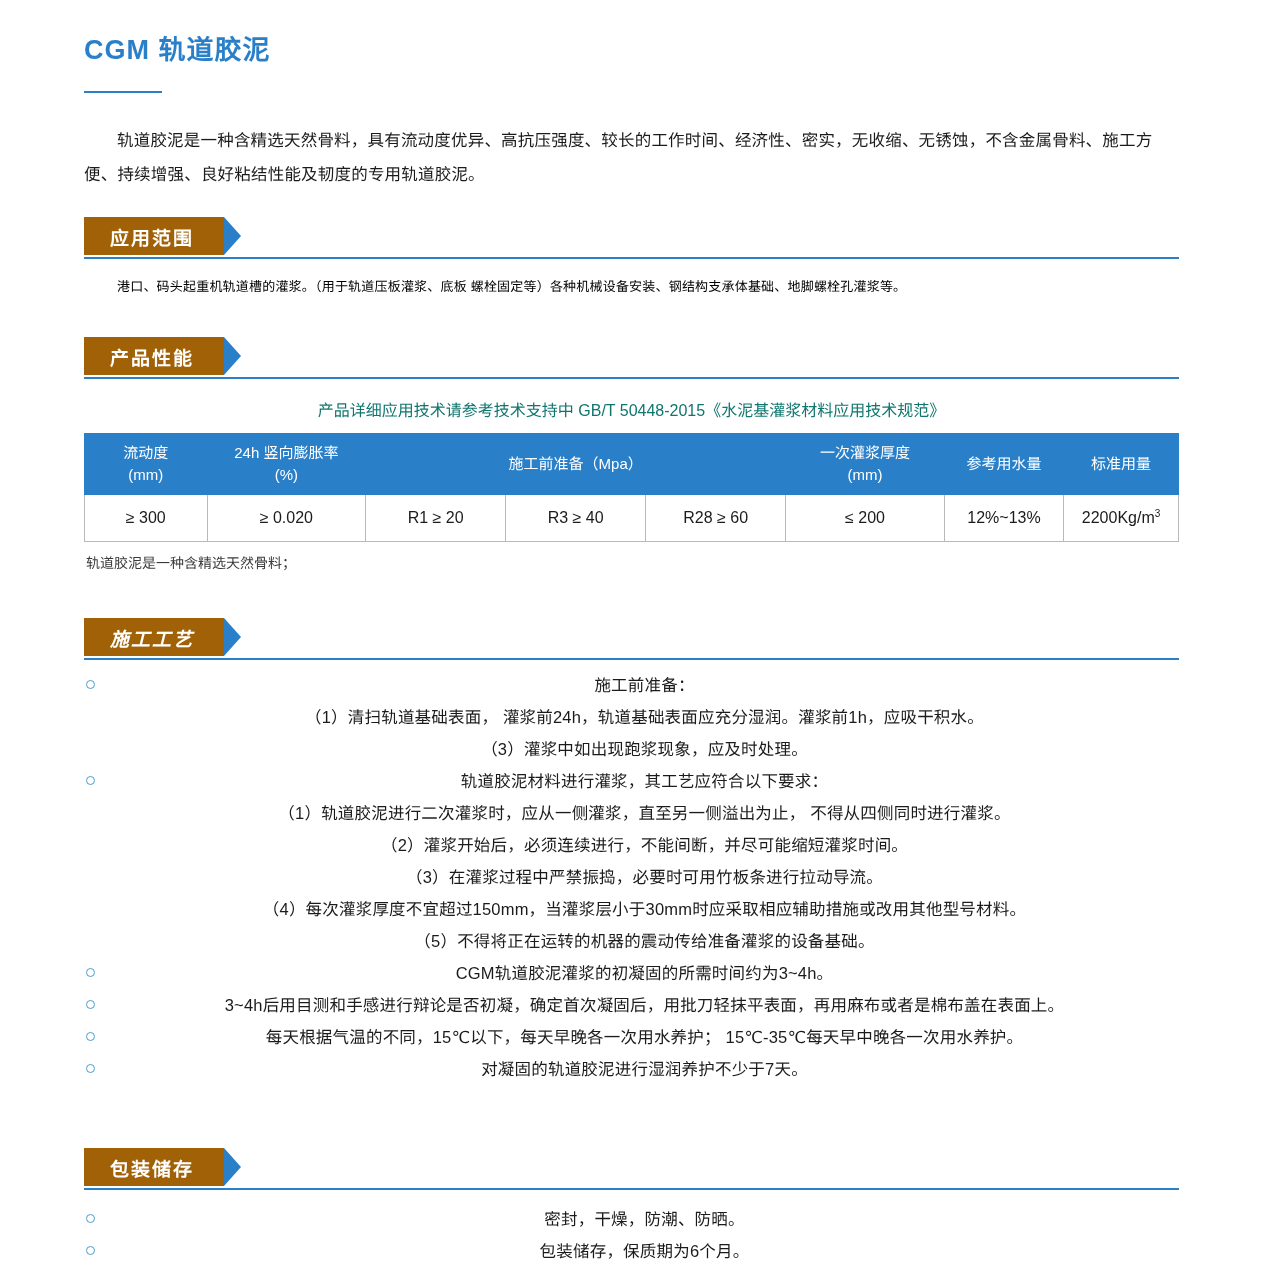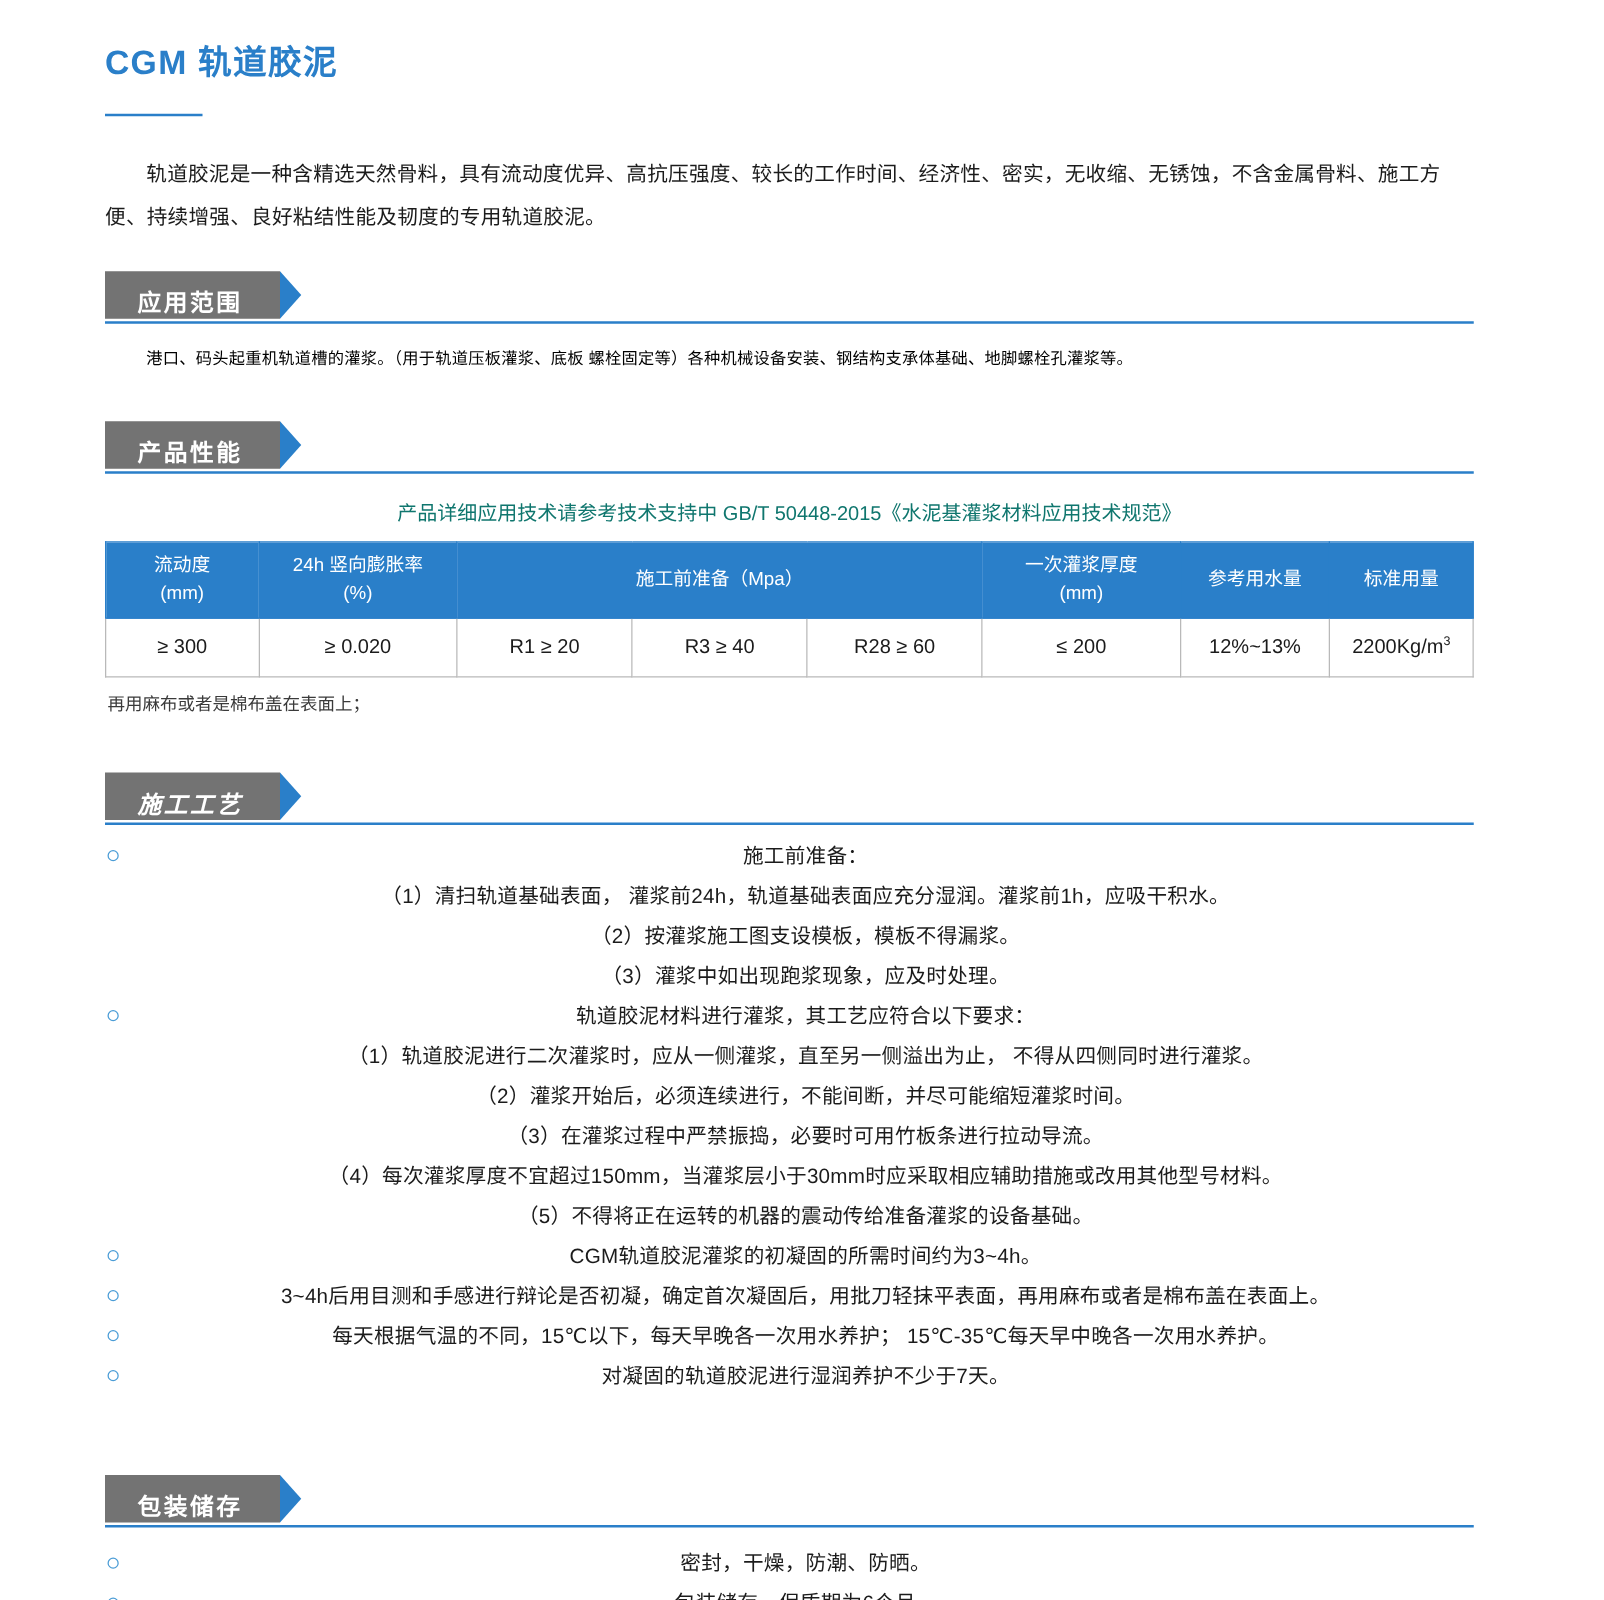--- a/index.html
+++ b/index.html
@@ -54,23 +54,23 @@
     position: relative;
     margin-top: 22px;
     margin-bottom: 10px;
     height: 38px;
   }
   .section .bar {
     position: absolute;
     left: 0;
     top: 0;
     height: 38px;
-    background: #737373;
+    background: #a16207;
     display: flex;
-    align-items: flex-end;
+    align-items: center;
     padding: 0 30px 0 26px;
     box-sizing: border-box;
   }
   .section .bar::after {
     content: "";
     position: absolute;
     right: -17px;
     top: 0;
     width: 0;
     height: 0;
@@ -243,33 +243,32 @@
         <td>R1 ≥ 20</td>
         <td>R3 ≥ 40</td>
         <td>R28 ≥ 60</td>
         <td>≤ 200</td>
         <td>12%~13%</td>
         <td><span>2200Kg/m</span><sup>3</sup></td>
       </tr>
     </tbody>
   </table>
 
-  <div class="tbl-foot">再用麻布或者是棉布盖在表面上；</div>
+  <div class="tbl-foot">轨道胶泥是一种含精选天然骨料；</div>
 
   <div class="section" style="margin-top:46px;font-style:italic;">
     <div class="bar">
       <span class="txt">施工工艺</span>
     </div>
     <div class="underline"></div>
   </div>
 
   <ul class="bullets">
     <li class="circle">施工前准备：</li>
     <li class="plain">（1）清扫轨道基础表面， 灌浆前24h，轨道基础表面应充分湿润。灌浆前1h，应吸干积水。</li>
-    <li class="plain">（2）按灌浆施工图支设模板，模板不得漏浆。</li>
     <li class="plain">（3）灌浆中如出现跑浆现象，应及时处理。</li>
     <li class="circle">轨道胶泥材料进行灌浆，其工艺应符合以下要求：</li>
     <li class="plain">（1）轨道胶泥进行二次灌浆时，应从一侧灌浆，直至另一侧溢出为止， 不得从四侧同时进行灌浆。</li>
     <li class="plain">（2）灌浆开始后，必须连续进行，不能间断，并尽可能缩短灌浆时间。</li>
     <li class="plain">（3）在灌浆过程中严禁振捣，必要时可用竹板条进行拉动导流。</li>
     <li class="plain">（4）每次灌浆厚度不宜超过150mm，当灌浆层小于30mm时应采取相应辅助措施或改用其他型号材料。</li>
     <li class="plain">（5）不得将正在运转的机器的震动传给准备灌浆的设备基础。</li>
     <li class="circle">CGM轨道胶泥灌浆的初凝固的所需时间约为3~4h。</li>
     <li class="circle"> 3~4h后用目测和手感进行辩论是否初凝，确定首次凝固后，用批刀轻抹平表面，再用麻布或者是棉布盖在表面上。</li>
     <li class="circle">每天根据气温的不同，15℃以下，每天早晚各一次用水养护； 15℃-35℃每天早中晚各一次用水养护。</li>

